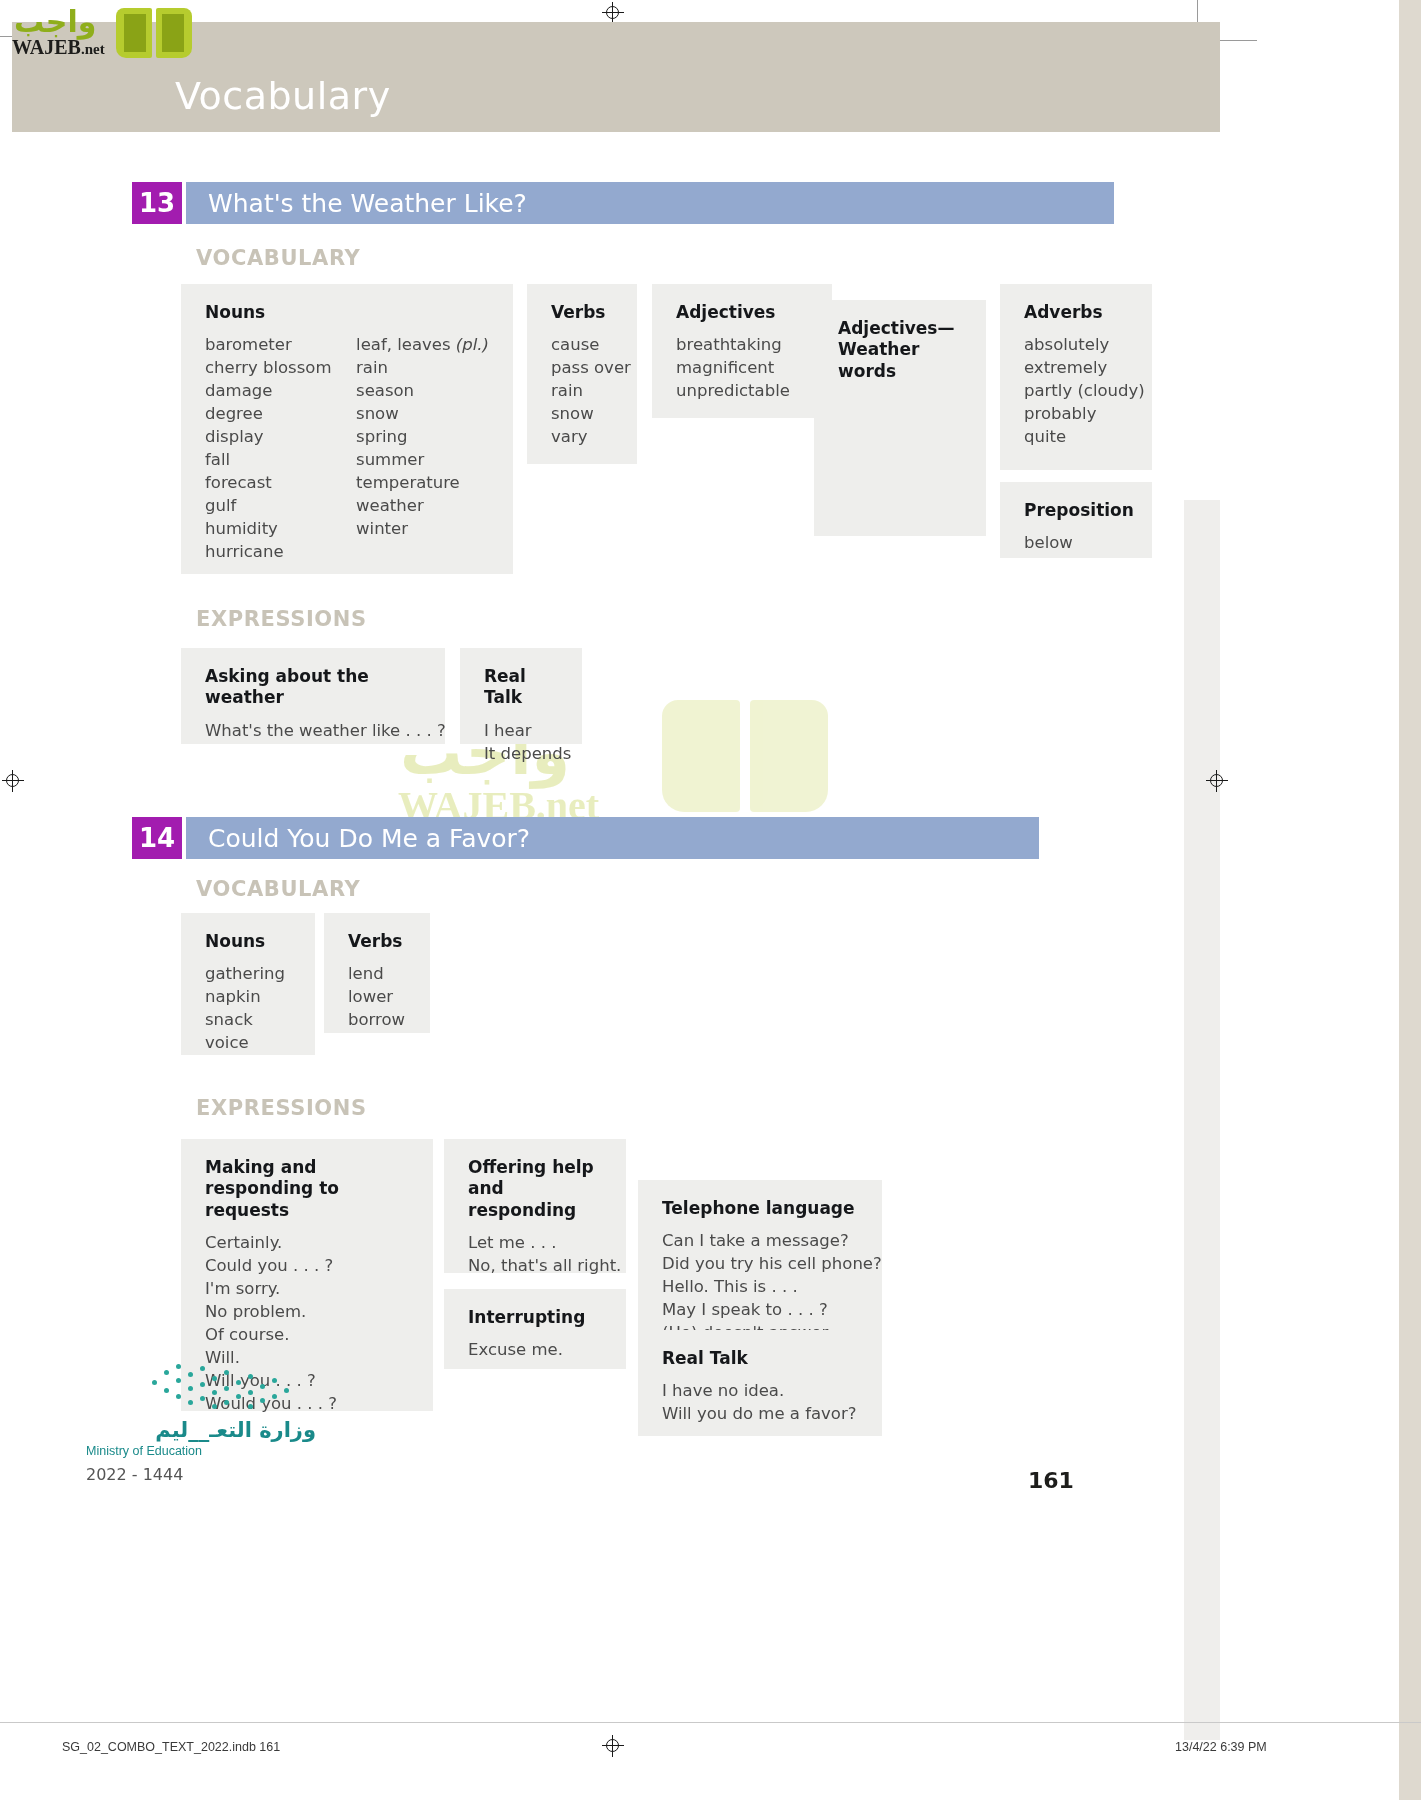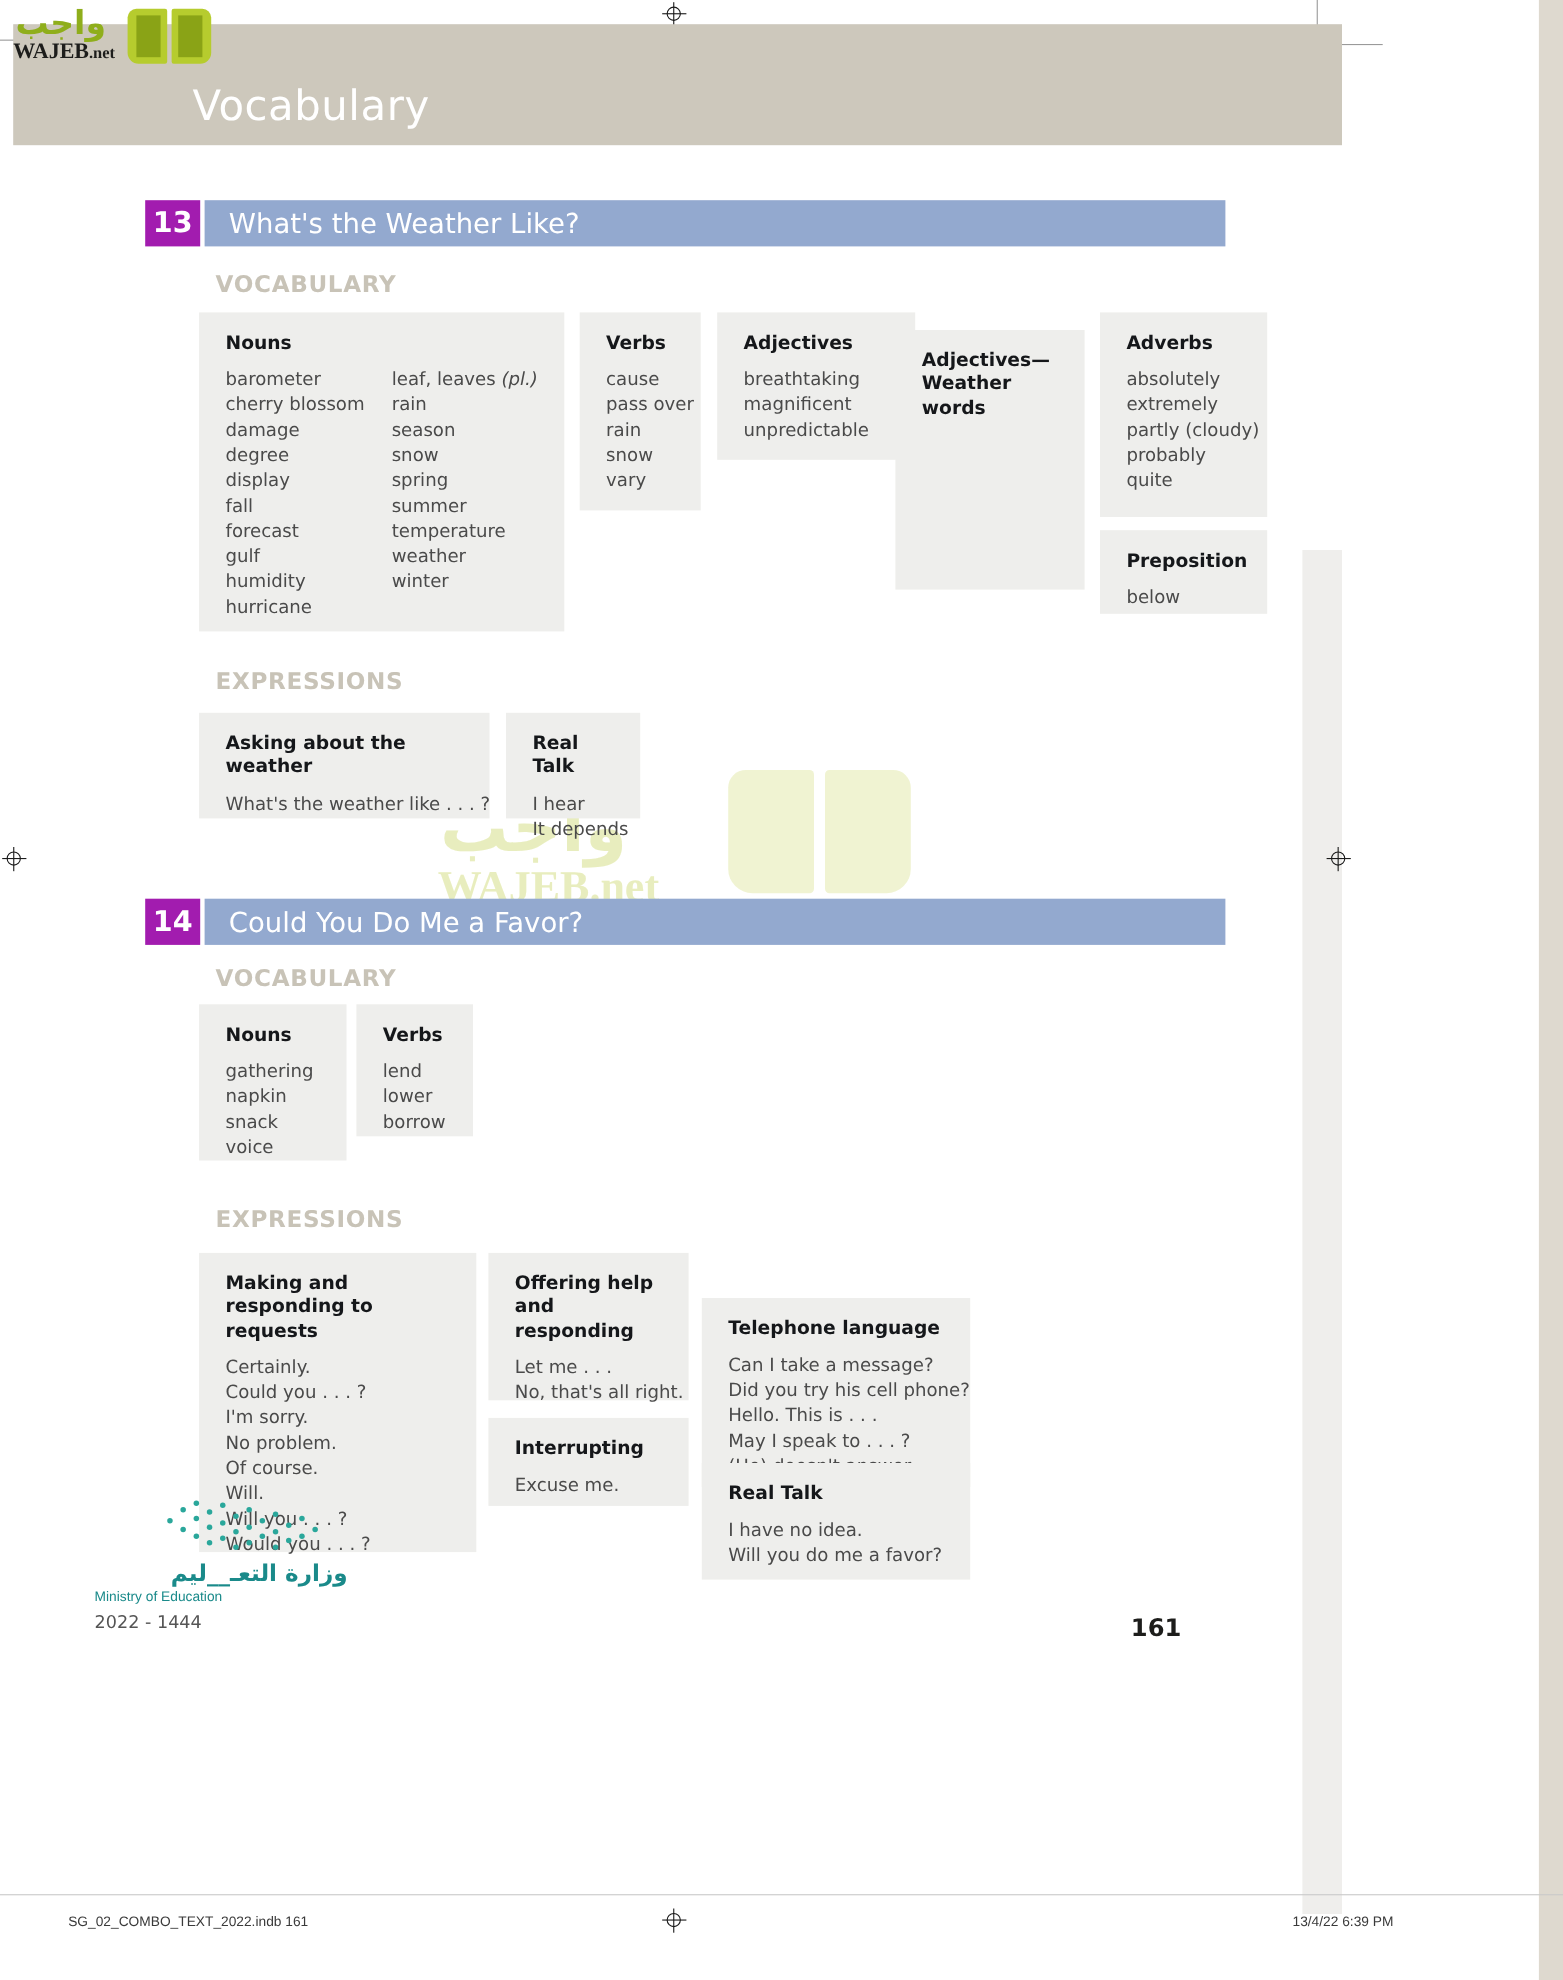--- a/index.html
+++ b/index.html
@@ -453,21 +453,21 @@
   <div class="gbox" style="left:460px; top:648px; width:122px; height:96px;">
     <h4>Real Talk</h4>
     <ul>
       <li>I hear</li>
       <li>It depends</li>
     </ul>
   </div>
 
   <div class="unit-header" style="left:132px; top:817px; width:982px;">
     <div class="unit-num">14</div>
-    <div class="unit-bar" style="width:928px;">
+    <div class="unit-bar" style="width:853px;">
       <span>Could You Do Me a Favor?</span>
     </div>
   </div>
 
   <div class="section-label" style="left:196px; top:877px;">VOCABULARY</div>
 
   <div class="gbox" style="left:181px; top:913px; width:134px; height:142px;">
     <h4>Nouns</h4>
     <ul>
       <li>gathering</li>

